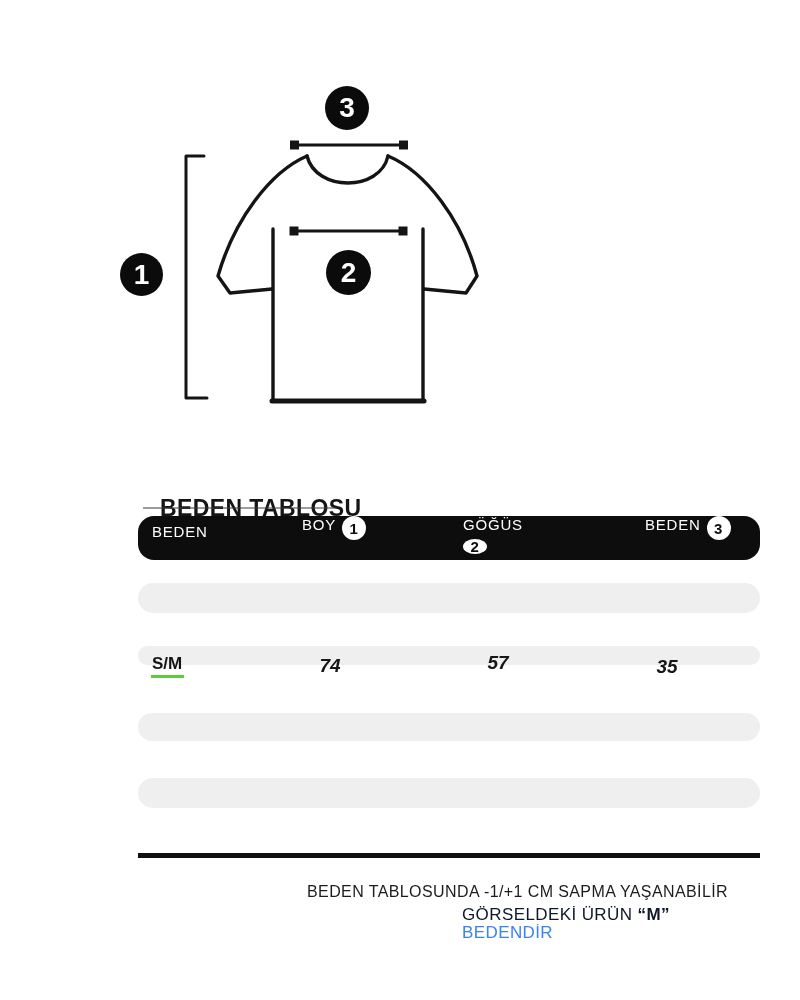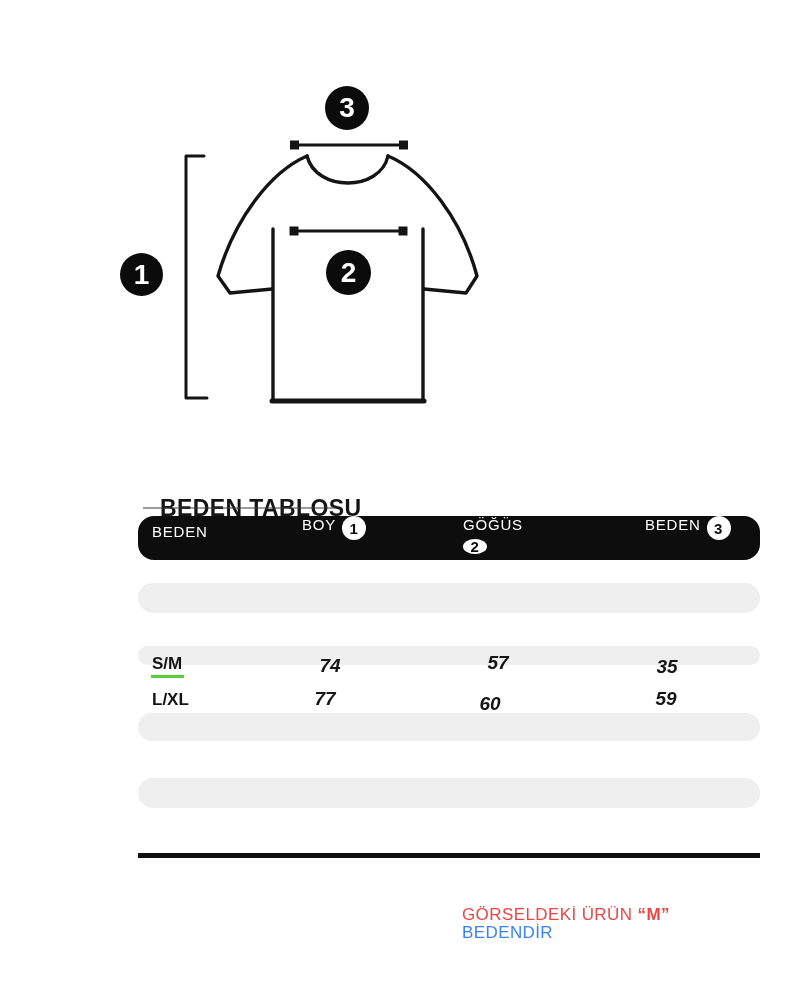--- a/index.html
+++ b/index.html
@@ -43,21 +43,21 @@
   .row-lxl .cell-size{top:13px;}
   .u-green{border-bottom:3px solid #5ecb3a;padding:0 2px 1px 1px;margin-left:-1px;display:inline-block;}
   .val{position:absolute;transform:translateX(-50%);font-size:19px;font-weight:700;color:#161616;font-style:italic;}
   .row-sm  .v1{left:192px;top:9px;}  .row-sm  .v2{left:360px;top:6px;}  .row-sm  .v3{left:529px;top:10px;}
   .row-lxl .v1{left:187px;top:11px;} .row-lxl .v2{left:352px;top:16px;} .row-lxl .v3{left:528px;top:11px;}
   
   .divider{position:absolute;left:138px;top:853px;width:622px;height:5px;background:#101010;}
   .foot1{position:absolute;left:307px;top:883px;font-size:16px;letter-spacing:0.4px;
     line-height:18px;color:#1c1c1c;}
   .foot2{position:absolute;left:462px;top:905px;font-size:17px;letter-spacing:0.4px;
-    line-height:19px;color:#ef4444;text-align:right;}
+    line-height:19px;color:#0f172a;text-align:right;}
   .foot2 b{font-weight:700;}
   .foot3{position:absolute;left:462px;top:923px;font-size:17px;letter-spacing:0.4px;
     line-height:19px;color:#3b82f6;}
 </style>
 </head>
 <body>
 
 <div class="page">
 
   <div>
@@ -118,29 +118,24 @@
 
   <div class="pill pill-a"></div>
 
   <div class="row row-sm">
     <span class="cell-size"><span class="u-green">S/M</span></span>
     <span class="val v1">74</span>
     <span class="val v2">57</span>
     <span class="val v3">35</span>
   </div>
 
-  <div class="row row-lxl">
-    <span class="cell-size">L/XL</span>
-    <span class="val v1">77</span>
-    <span class="val v2">60</span>
-    <span class="val v3">59</span>
-  </div>
 
   <div class="pill pill-b"></div>
   <div class="pill pill-c"></div>
 
   <div class="divider"></div>
+  <div class="foot1">BEDEN TABLOSUNDA -1/+1 CM SAPMA YAŞANABİLİR</div>
   <div class="foot2">
     <span>GÖRSELDEKİ ÜRÜN </span><b>“M”</b>
   </div>
   <div class="foot3">BEDENDİR</div>
 
 </div>
 
 </body></html>

